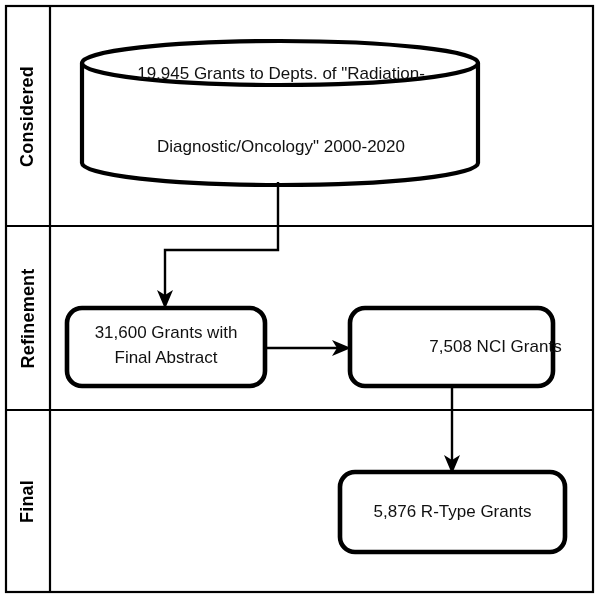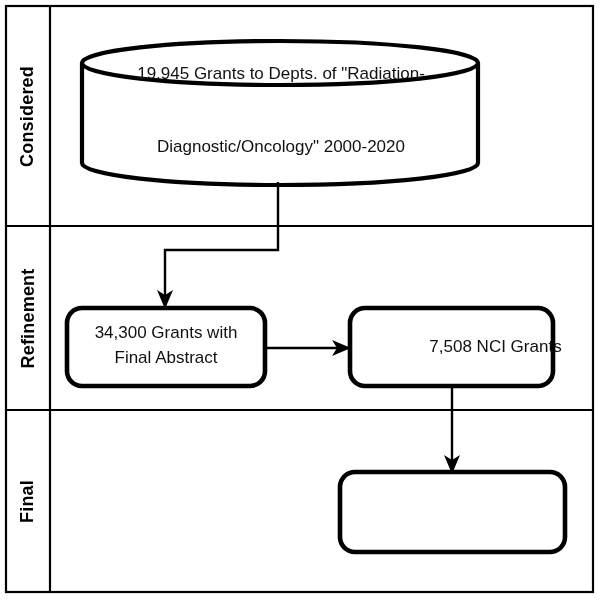--- a/index.html
+++ b/index.html
@@ -191,22 +191,25 @@
   <div class="stage-label" id="label-final">
     <span>Final</span>
   </div>
 
   <div class="node-text" id="cyl-text">
     <span class="line">19,945 Grants to Depts. of "Radiation-</span>
     <span class="line">Diagnostic/Oncology" 2000-2020</span>
   </div>
 
   <div class="node-text" id="box1-text">
-    <span class="line">34,300 Grants with</span>
+    <span class="line">31,600 Grants with</span>
     <span class="line">Final Abstract</span>
   </div>
 
   <div class="node-text" id="box2-text">
     <span class="line">7,508 NCI Grants</span>
   </div>
 
+  <div class="node-text" id="box3-text">
+    <span class="line">5,876 R-Type Grants</span>
+  </div>
 
 </div>
 
 </body></html>

